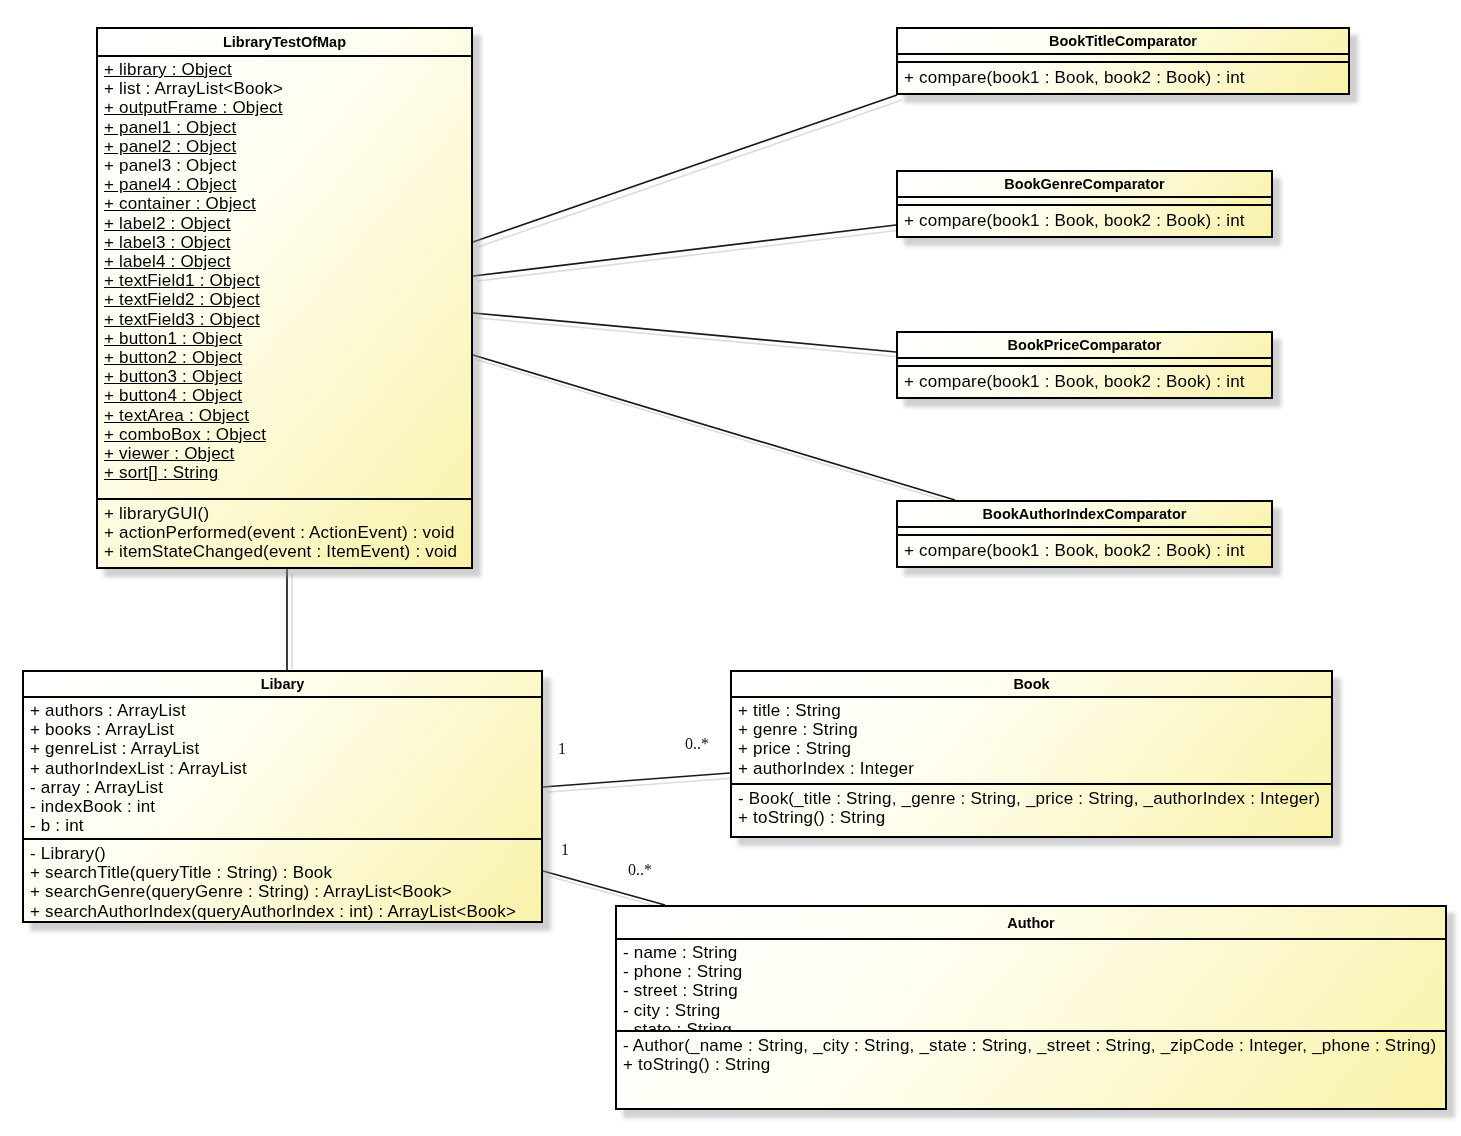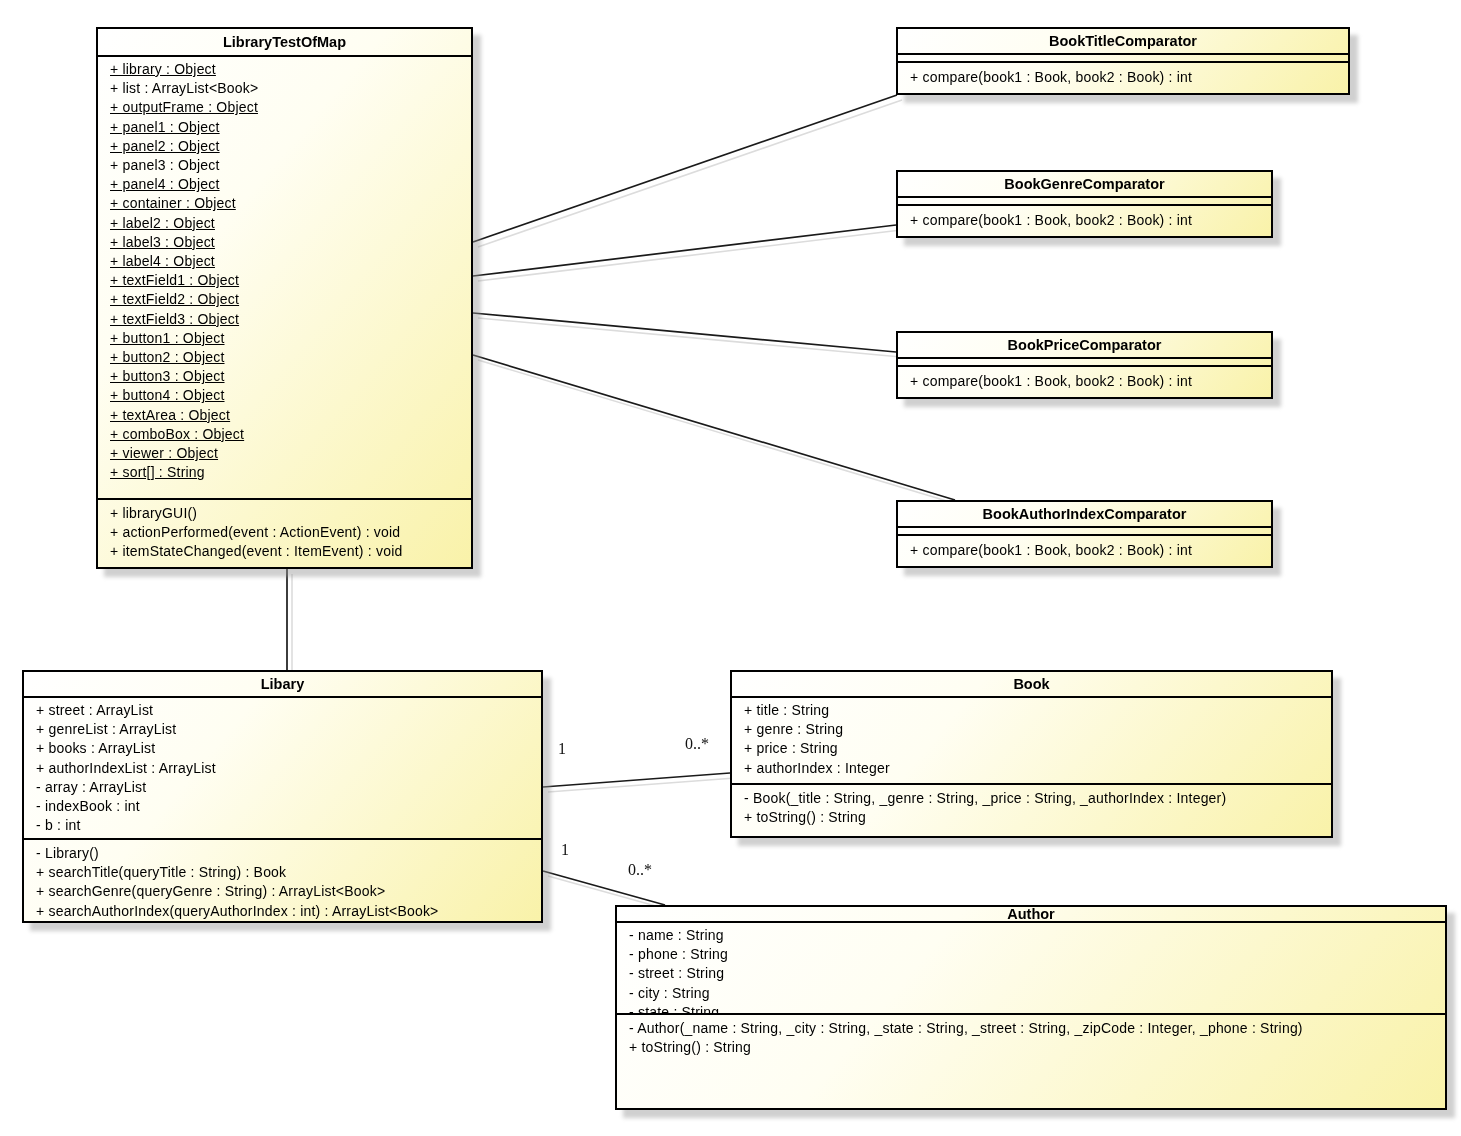--- a/index.html
+++ b/index.html
@@ -36,24 +36,24 @@
     flex:0 0 auto;
     overflow:hidden;
   }
   .uml-methods{
     box-sizing:border-box;
     padding:4px 0 0 0;
     flex:1 1 auto;
     overflow:hidden;
   }
   .row{
-    font-size:14px;
+    font-size:17px;
     line-height:19.2px;
     letter-spacing:0.2px;
-    padding-left:12px;
+    padding-left:6px;
     white-space:nowrap;
     overflow:hidden;
   }
   .u{text-decoration:underline;}
   #assoc-layer{position:absolute;left:0;top:0;pointer-events:none;}
   .mult{
     position:absolute;
     font-family:"Liberation Serif", serif;
     font-size:16px;
     color:#111;
@@ -146,23 +146,23 @@
     <div class="uml-title" style="height:26px">BookAuthorIndexComparator</div>
     <div class="uml-attrs" style="height:8px;padding:0"></div>
     <div class="uml-methods" style="padding-top:5px">
       <div class="row">+ compare(book1 : Book, book2 : Book) : int</div>
     </div>
   </div>
 
   <div class="uml-class" style="left:22px;top:670px;width:521px;height:253px">
     <div class="uml-title" style="height:26px">Libary</div>
     <div class="uml-attrs" style="height:142px">
-      <div class="row">+ street : ArrayList</div>
+      <div class="row">+ authors : ArrayList</div>
+      <div class="row">+ books : ArrayList</div>
       <div class="row">+ genreList : ArrayList</div>
-      <div class="row">+ books : ArrayList</div>
       <div class="row">+ authorIndexList : ArrayList</div>
       <div class="row">- array : ArrayList</div>
       <div class="row">- indexBook : int</div>
       <div class="row">- b : int</div>
     </div>
     <div class="uml-methods">
       <div class="row">- Library()</div>
       <div class="row">+ searchTitle(queryTitle : String) : Book</div>
       <div class="row">+ searchGenre(queryGenre : String) : ArrayList&lt;Book&gt;</div>
       <div class="row">+ searchAuthorIndex(queryAuthorIndex : int) : ArrayList&lt;Book&gt;</div>
@@ -177,21 +177,21 @@
       <div class="row">+ price : String</div>
       <div class="row">+ authorIndex : Integer</div>
     </div>
     <div class="uml-methods">
       <div class="row">- Book(_title : String, _genre : String, _price : String, _authorIndex : Integer)</div>
       <div class="row">+ toString() : String</div>
     </div>
   </div>
 
   <div class="uml-class" style="left:615px;top:905px;width:832px;height:205px">
-    <div class="uml-title" style="height:16px">Author</div>
+    <div class="uml-title" style="height:33px">Author</div>
     <div class="uml-attrs" style="height:92px">
       <div class="row">- name : String</div>
       <div class="row">- phone : String</div>
       <div class="row">- street : String</div>
       <div class="row">- city : String</div>
       <div class="row">- state : String</div>
       <div class="row">- zipCode : Integer</div>
     </div>
     <div class="uml-methods">
       <div class="row">- Author(_name : String, _city : String, _state : String, _street : String, _zipCode : Integer, _phone : String)</div>

